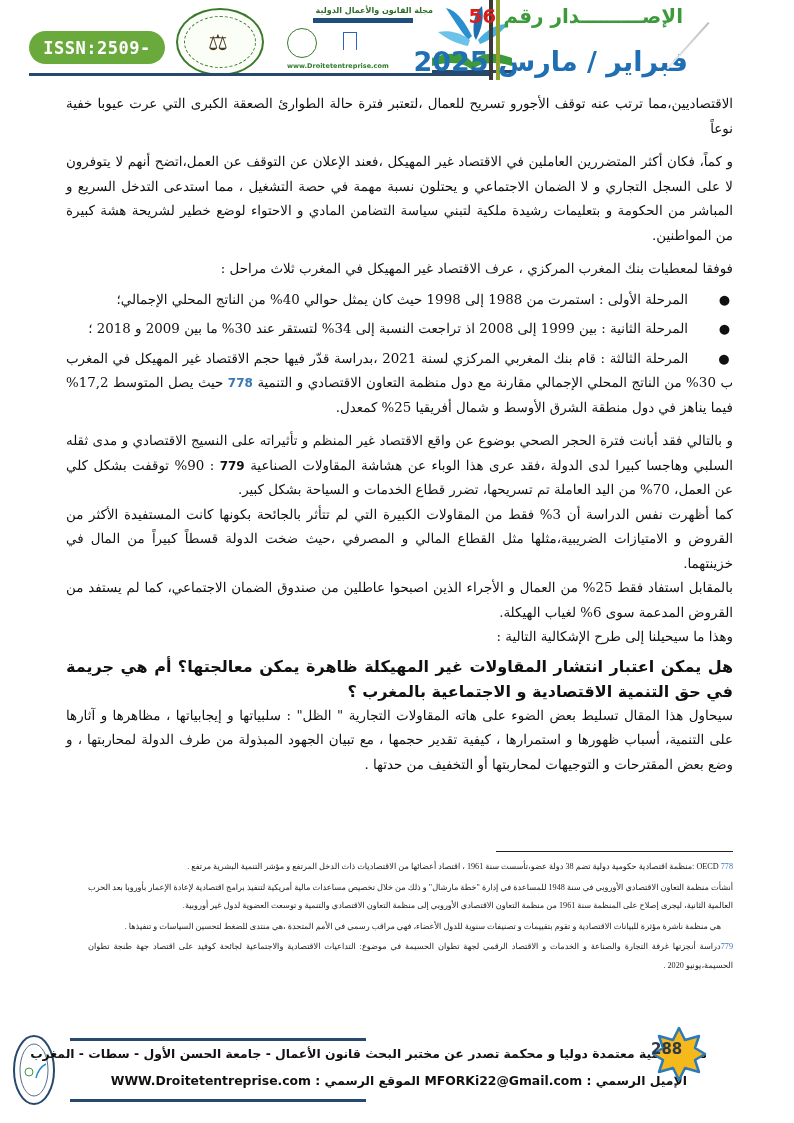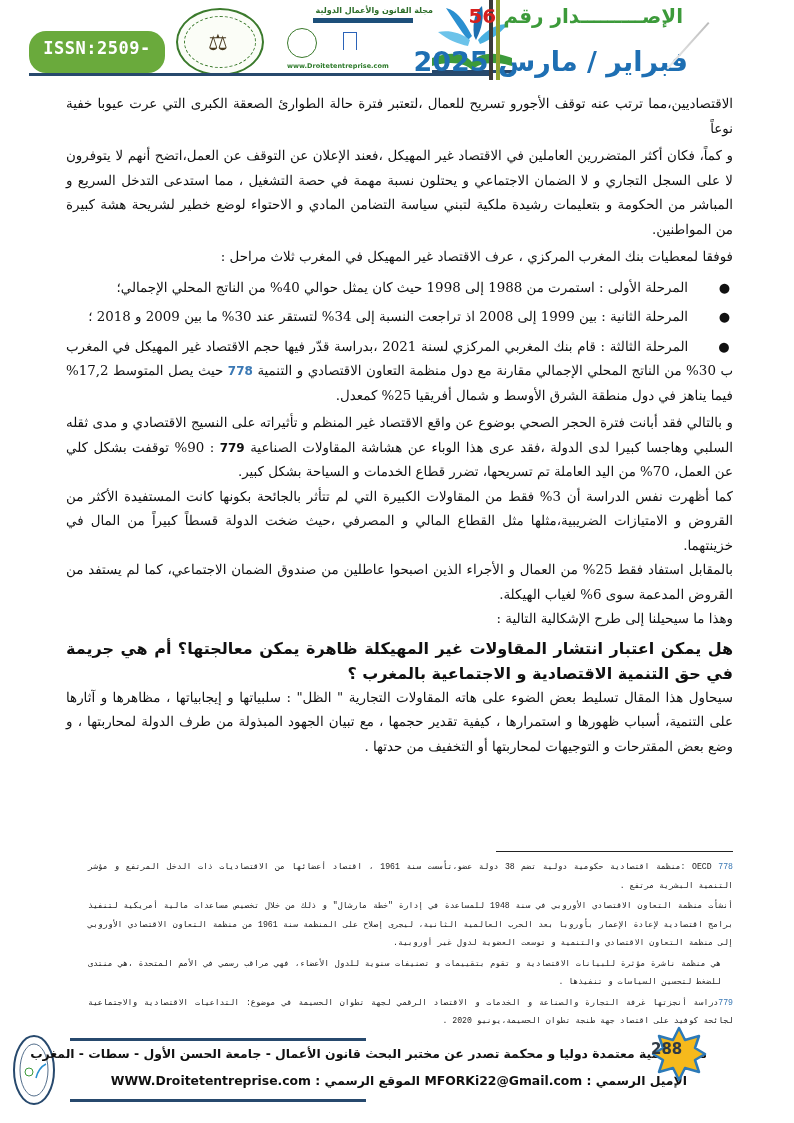--- a/index.html
+++ b/index.html
@@ -1,20 +1,20 @@
 <!DOCTYPE html>
 <html><head>
 <meta charset="utf-8">
 <style>
   html, body { margin: 0; padding: 0; background: #ffffff; }
   body { width: 794px; height: 1123px; position: relative; overflow: hidden; font-family: "DejaVu Sans", sans-serif; color: #111; }
 
   
   .header { position: absolute; left: 0; top: 0; width: 794px; height: 90px; }
-  .issn-pill { position: absolute; left: 29px; top: 31px; width: 136px; height: 42px; border-radius: 17px; background: #6aaa3c;
+  .issn-pill { position: absolute; left: 29px; top: 31px; width: 136px; height: 33px; border-radius: 17px; background: #6aaa3c;
                color: #fff; font-family: "DejaVu Sans Mono", monospace; font-weight: bold; font-size: 17px; line-height: 34px; text-align: center; letter-spacing: 0.5px; }
   .lab-seal { position: absolute; left: 176px; top: 8px; width: 88px; height: 68px; border-radius: 50%; border: 2px solid #3b7a2c; box-sizing: border-box; background: #fbfdf7; }
   .lab-seal .ring { position: absolute; inset: 6px; border-radius: 50%; border: 1px dashed #3b7a2c; }
   .lab-seal .scales { position: absolute; left: 30px; top: 20px; font-size: 22px; color: #4a3b22; }
   .journal-logo { position: absolute; left: 283px; top: 6px; width: 150px; height: 64px; }
   .journal-logo .jtitle { position: absolute; right: 0; top: 0; font-size: 8px; font-weight: bold; color: #2d6e2a; white-space: nowrap; direction: rtl; }
   .journal-logo .band { position: absolute; left: 30px; top: 12px; width: 100px; height: 5px; background: #1d4f7a; }
   .journal-logo .mini-seal { position: absolute; left: 4px; top: 22px; width: 30px; height: 30px; border-radius: 50%; border: 1.5px solid #3b7a2c; box-sizing: border-box; }
   .journal-logo .uni { position: absolute; left: 60px; top: 26px; width: 14px; height: 18px; border: 1.5px solid #2b63b8; border-bottom: none; box-sizing: border-box; }
   .journal-logo .url { position: absolute; left: 4px; top: 56px; font-size: 6.5px; font-weight: bold; color: #2d7a2a; white-space: nowrap; }
@@ -23,31 +23,31 @@
   .v-bar1 { position: absolute; left: 489px; top: 0; width: 4px; height: 80px; background: #3a3a3a; }
   .v-bar2 { position: absolute; left: 496px; top: 0; width: 4px; height: 80px; background: #8ea02e; }
   .issue-line { position: absolute; right: 111px; top: 4px; direction: rtl; font-weight: bold; font-size: 20px; color: #3c9a3a; white-space: nowrap; }
   .issue-line .num { color: #d6201f; }
   .date-line { position: absolute; right: 106px; top: 46px; direction: rtl; font-weight: bold; font-size: 27px; color: #1e6fb3; white-space: nowrap; }
   .diag { position: absolute; left: 708px; top: 22px; width: 2px; height: 62px; background: linear-gradient(#bbb, #eee); transform: rotate(42deg); transform-origin: top left; }
 
   
   .content { position: absolute; left: 66px; top: 92px; width: 667px; direction: rtl; text-align: justify; font-family: "DejaVu Serif", serif; font-size: 13.4px; line-height: 24.5px; }
   .content p { margin: 0; }
-  .content .para-gap { margin-top: 3px; }
+  .content .para-gap { margin-top: 9px; }
   .content ul { list-style: none; margin: 0; padding: 0; }
   .content li { position: relative; padding-right: 45px; margin-bottom: 5px; }
   .content li .bullet { position: absolute; right: 3px; top: 0; font-size: 13px; }
   .content .ref { color: #3a78b4; font-weight: bold; font-family: "DejaVu Sans", sans-serif; font-size: 12px; }
   .content .ref-dark { font-weight: bold; font-family: "DejaVu Sans", sans-serif; font-size: 12px; }
   .content .question { font-weight: bold; font-family: "DejaVu Sans", sans-serif; font-size: 16px; line-height: 25px; margin-top: 4px; }
 
   
   .fn-rule { position: absolute; left: 496px; top: 851px; width: 237px; height: 1px; background: #222; }
-  .footnotes { position: absolute; left: 88px; top: 858px; width: 645px; direction: rtl; text-align: justify; font-family: Liberation Mono, monospace; font-size: 8.2px; line-height: 18.5px; color: #222; }
+  .footnotes { position: absolute; left: 88px; top: 858px; width: 645px; direction: rtl; text-align: justify; font-family: Liberation Serif, serif; font-size: 8.2px; line-height: 18.5px; color: #222; }
   .footnotes p { margin: 0 0 2px 0; }
   .footnotes .fn-num { color: #3a78b4; }
   .footnotes .indent { padding-right: 12px; }
   .footer-seal2 { position: absolute; left: 12px; top: 1034px; width: 44px; height: 72px; }
   .footer-rule-top { position: absolute; left: 70px; top: 1038px; width: 296px; height: 3px; background: #27496d; }
   .footer-rule-bot { position: absolute; left: 70px; top: 1099px; width: 296px; height: 3px; background: #27496d; }
   .footer-line1 { position: absolute; right: 87px; top: 1046px; direction: rtl; font-family: "DejaVu Sans", sans-serif; font-weight: bold; font-size: 12.4px; white-space: nowrap; color: #111; }
   .footer-line2 { position: absolute; right: 107px; top: 1073px; direction: rtl; font-family: "DejaVu Sans", sans-serif; font-weight: bold; font-size: 12.4px; white-space: nowrap; color: #111; }
   .page-star { position: absolute; left: 651px; top: 1026px; width: 56px; height: 56px; }
   .page-num { position: absolute; left: 651px; top: 1040px; width: 56px; text-align: left; font-family: "DejaVu Sans", sans-serif; font-weight: bold; font-size: 15px; color: #2f3a44; }

